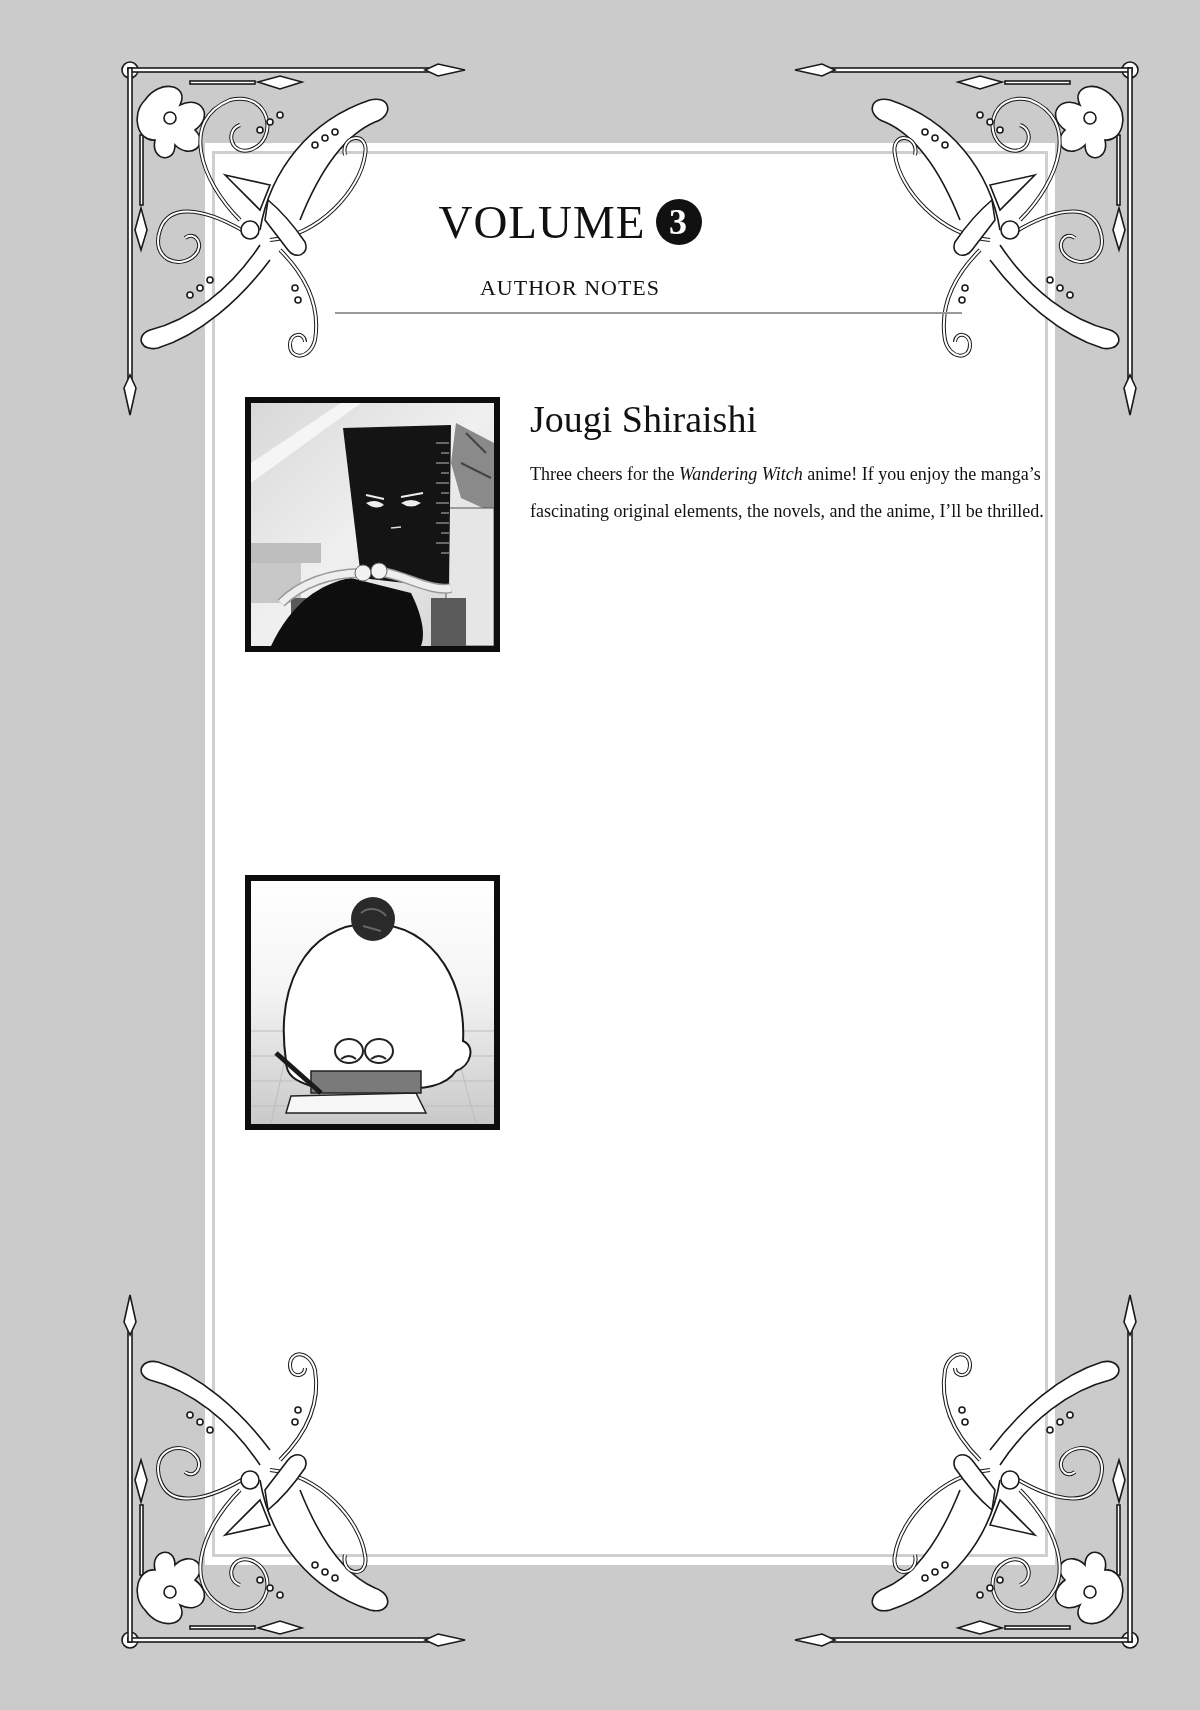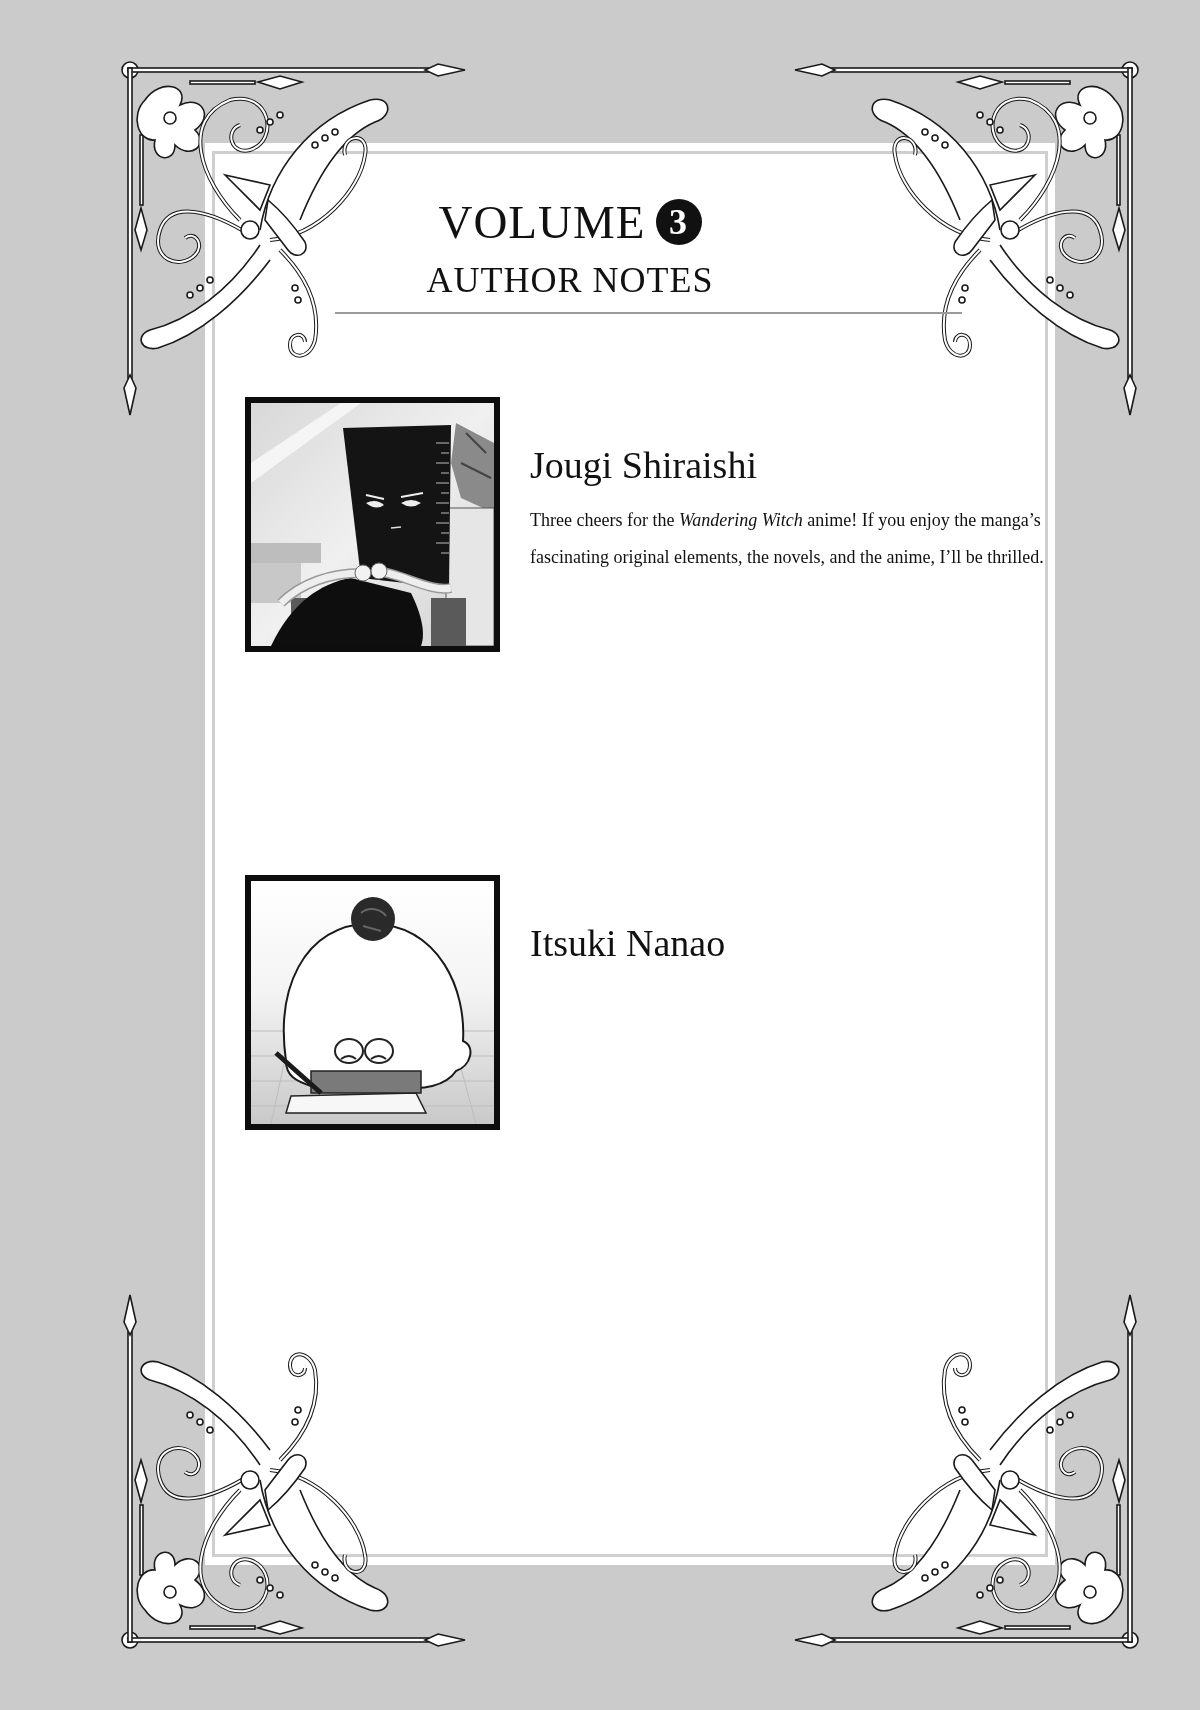--- a/index.html
+++ b/index.html
@@ -31,33 +31,33 @@
     display:inline-flex; align-items:center; gap:10px;
   }
   .vol-badge {
     display:inline-flex; align-items:center; justify-content:center;
     width:46px; height:46px; border-radius:50%; background:#111; color:#fff;
     font-size:36px; font-weight:bold; line-height:1;
     font-family:"Liberation Serif","DejaVu Serif",serif;
   }
   .title-sub {
     font-family:"Liberation Serif","DejaVu Serif",serif;
-    font-size:36px; letter-spacing:1px; line-height:40px; margin-top:12px; color:#111;
+    font-size:22px; letter-spacing:1px; line-height:40px; margin-top:20px; color:#111;
   }
   .rule { position:absolute; left:335px; top:312px; width:627px; height:2px; background:#9a9a9a; }
 
   .author { position:absolute; left:245px; width:800px; }
   .author.a1 { top:397px; }
   .author.a2 { top:875px; }
   .portrait {
     position:absolute; left:0; top:0; width:255px; height:255px;
     box-sizing:border-box; border:6px solid #0d0d0d; background:#f2f2f2; overflow:hidden;
   }
   .portrait svg { width:100%; height:100%; display:block; }
-  .author-text { position:absolute; left:285px; top:0; width:520px;margin-top:46px; }
+  .author-text { position:absolute; left:285px; top:0; width:520px; }
   .author-name {
     font-family:"Liberation Serif","DejaVu Serif",serif;
     font-size:38px; line-height:44px; margin-top:0px; color:#111;
   }
   .author-body {
     font-family:"Liberation Serif","DejaVu Serif",serif;
     font-size:18px; line-height:36.6px; margin-top:15px; color:#111;
   }
   .author-body em { font-style:italic; }
 </style>
@@ -352,15 +352,14 @@
       <ellipse cx="98" cy="170" rx="14" ry="12" fill="#fff" stroke="#222" stroke-width="2"></ellipse>
       <ellipse cx="128" cy="170" rx="14" ry="12" fill="#fff" stroke="#222" stroke-width="2"></ellipse>
       <path d="M90 178 Q98 172 105 178 M120 178 Q128 172 135 178" stroke="#222" stroke-width="2" fill="none"></path>
 
       <path d="M40 215 L165 212 L175 232 L35 232 Z" fill="#f7f7f7" stroke="#222" stroke-width="1.5"></path>
       <rect x="60" y="190" width="110" height="22" fill="#7a7a7a" stroke="#222" stroke-width="1.5"></rect>
       <line x1="25" y1="172" x2="70" y2="212" stroke="#1a1a1a" stroke-width="5"></line>
     </svg>
   </div>
   <div class="author-text">
-    <div class="author-name">Itsuki Nanao</div>
   </div>
 </div>
 
 </body></html>

